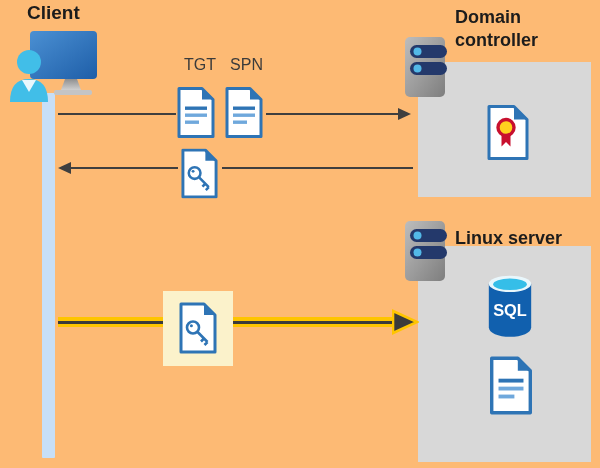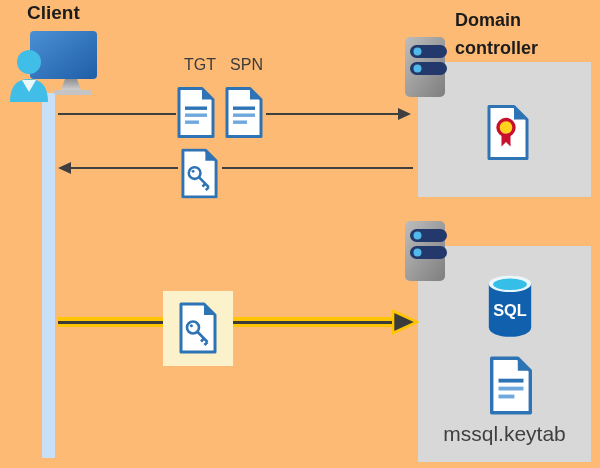--- a/index.html
+++ b/index.html
@@ -1,21 +1,21 @@
 <!DOCTYPE html>
 <html><head>
 <meta charset="utf-8">
 <style>
   html,body{margin:0;padding:0;background:#ffffff;}
   .canvas{
     position:relative;width:600px;height:468px;background:#fdba74;overflow:hidden;
     font-family:"Liberation Sans", sans-serif;
   }
   .abs{position:absolute;}
-  .node-label{font-weight:bold;color:#1c1c1c;font-size:18px;line-height:28px;}
+  .node-label{font-weight:bold;color:#1c1c1c;font-size:18px;line-height:23px;}
   .client-title{font-weight:bold;color:#1c1c1c;font-size:19px;}
   .ticket-label{font-size:16px;color:#3b3b3b;text-align:right;}
   .panel{background:#d8d8d8;}
   .session-line{background:#c7dff7;border-radius:1px;}
   .gline{background:#3f3f3f;height:2px;}
   .head-right{width:0;height:0;border-top:6px solid transparent;border-bottom:6px solid transparent;border-left:13px solid #3f3f3f;}
   .head-left{width:0;height:0;border-top:6px solid transparent;border-bottom:6px solid transparent;border-right:13px solid #3f3f3f;}
   .yellow-band{background:#fec500;}
   .yellow-core{background:#3b3b3b;}
   .highlight-box{background:#fbf2cb;}
@@ -111,32 +111,32 @@
     <path d="M3 2 H28 L41 15 V54 H3 Z" fill="#ffffff" stroke="#2e74b5" stroke-width="3" stroke-linejoin="round"></path>
     <path d="M28 2 L41 15 H28 Z" fill="#2e74b5"></path>
     <path d="M15.5 28 V42 L20 37.5 L24.5 42 V28 Z" fill="#c8102e"></path>
     <circle cx="20" cy="23" r="8" fill="#ffd21e" stroke="#c8102e" stroke-width="3.4"></circle>
   </svg>
 
   <div class="abs panel" style="left:418px;top:246px;width:173px;height:216px;"></div>
   <svg class="abs" style="left:402px;top:219px;" width="46" height="64" viewBox="0 0 46 64">
       <use href="#sym-server"></use>
     </svg>
+  <div class="abs node-label" style="left:455px;top:227px;white-space:nowrap;">Linux server</div>
 
   <svg class="abs" style="left:484px;top:272px;" width="52" height="68" viewBox="0 0 54 68">
     <path d="M5 11 V56 c0 6 9.8 10 22 10 s22 -4 22 -10 V11 Z" fill="#1160ae"></path>
     <ellipse cx="27" cy="11" rx="22" ry="8.5" fill="#e9f7fc"></ellipse>
     <ellipse cx="27" cy="11.5" rx="17.5" ry="6" fill="#35bee8"></ellipse>
     <text x="27" y="44" text-anchor="middle" font-size="17" font-weight="bold" fill="#ffffff">SQL</text>
   </svg>
 
   <svg class="abs" style="left:488px;top:356px;" width="46" height="59" viewBox="0 0 40 52">
       <use href="#sym-doc-lines"></use>
     </svg>
-  <div class="abs keytab-text" style="left:418px;top:422px;width:173px;">mssql.keytab</div>
 
   <div class="abs yellow-band" style="left:58px;top:317px;width:340px;height:10px;"></div>
   <div class="abs yellow-core" style="left:58px;top:320.5px;width:340px;height:3.5px;"></div>
   <svg class="abs" style="left:392px;top:308px;" width="27" height="28" viewBox="0 0 27 28">
     <polygon points="1,3 25,14 1,25" fill="#3b3b3b" stroke="#fec500" stroke-width="2.6"></polygon>
   </svg>
   <div class="abs highlight-box" style="left:163px;top:291px;width:70px;height:75px;"></div>
   <svg class="abs" style="left:178px;top:301px;" width="40" height="54" viewBox="0 0 40 52">
       <use href="#sym-doc-key"></use>
     </svg>

